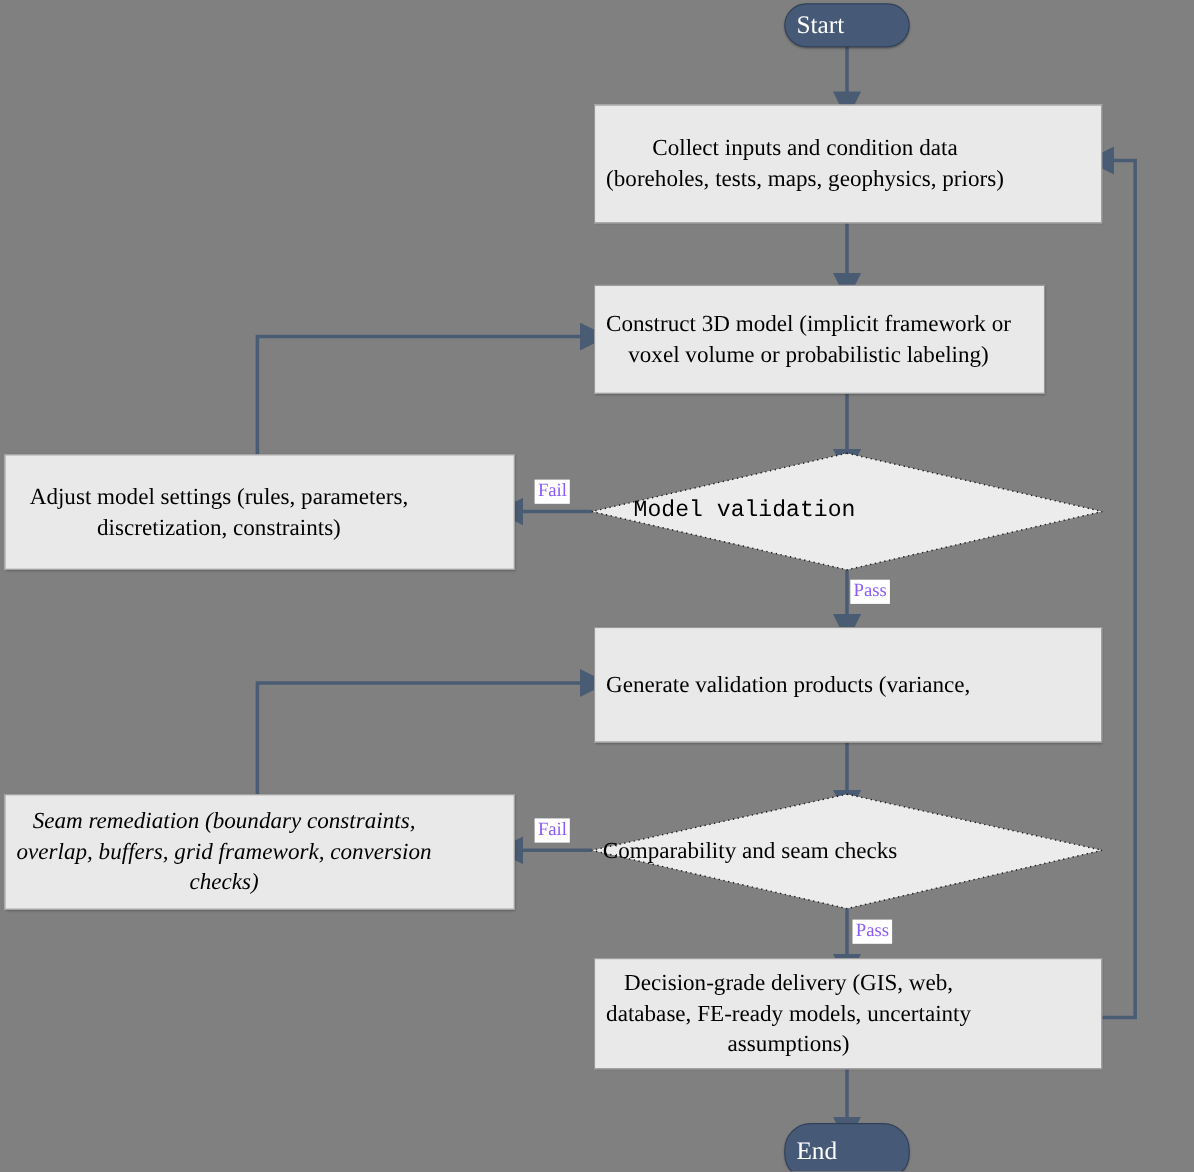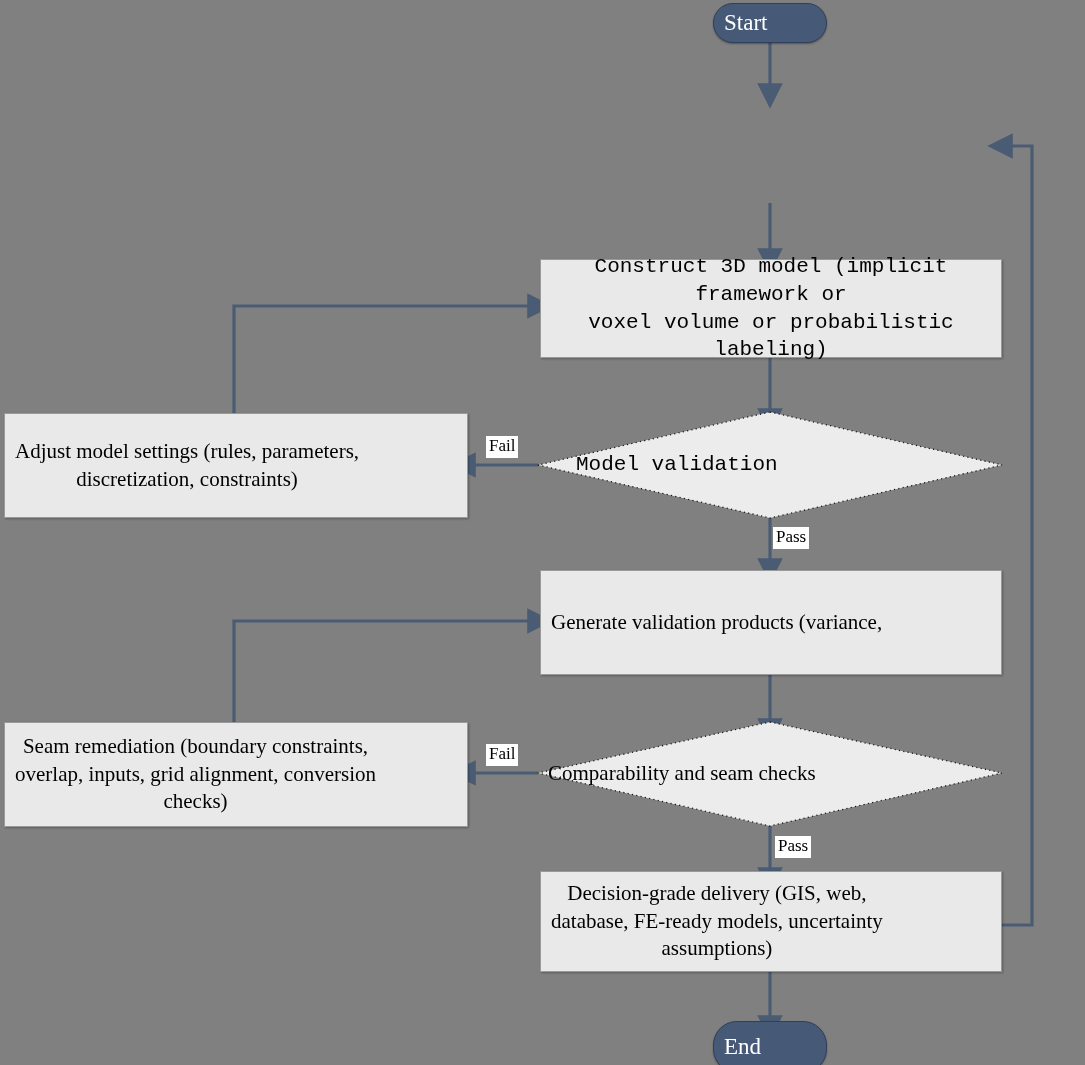--- a/index.html
+++ b/index.html
@@ -63,21 +63,21 @@
   }
   .decision .txt {
     position: relative;
     z-index: 3;
   }
 
   
   .edge-label {
     position: absolute;
     background: #ffffff;
-    color: #000000;
+    color: #8b5cf6;
     font-size: 17px;
     line-height: 1.1;
     padding: 1px 3px 2px 3px;
     white-space: nowrap;
     z-index: 6;
     border: 0;
   }
 </style>
 </head>
 <body>
@@ -120,49 +120,55 @@
 
     <polygon points="770,412 1002,465 770,518 538,465" fill="#ececec" stroke="#1a1a1a" stroke-width="1.3" stroke-dasharray="1.2 3.2" stroke-linejoin="miter"></polygon>
 
     <polygon points="770,722 1002,773 770,826 538,773" fill="#ececec" stroke="#1a1a1a" stroke-width="1.3" stroke-dasharray="1.2 3.2" stroke-linejoin="miter"></polygon>
   </svg>
 
   <div class="node terminator" style="left:713px; top:3px; width:114px; height:40px;">
     <span class="txt">Start</span>
   </div>
 
+  <div class="node process" style="left:540px; top:95px; width:462px; height:108px;">
+    <span class="txt">
+      <span>Collect inputs and condition data</span><br>
+      <span>(boreholes, tests, maps, geophysics, priors)</span>
+    </span>
+  </div>
 
-  <div class="node process" style="left:540px; top:259px; width:462px; height:99px;font-family:Liberation Mono, monospace;">
+  <div class="node process" style="left:540px; top:259px; width:410px; height:99px;">
     <span class="txt">
       <span>Construct 3D model (implicit framework or</span><br>
       <span>voxel volume or probabilistic labeling)</span>
     </span>
   </div>
 
-  <div class="node process" style="left:4px; top:413px; width:464px; height:105px;">
+  <div class="node process" style="left:4px; top:413px; width:464px; height:105px;padding-left:12px;">
     <span class="txt">
       <span>Adjust model settings (rules, parameters,</span><br>
       <span>discretization, constraints)</span>
     </span>
   </div>
 
   <div class="node decision" style="left:566px; top:412px; width:464px; height:106px;font-family:Liberation Mono, monospace;">
     <span class="txt">Model validation</span>
   </div>
 
   <div class="node process" style="left:540px; top:570px; width:462px; height:105px;">
     <span class="txt">
       <span>Generate validation products (variance,</span><br>
     </span>
   </div>
 
-  <div class="node process" style="left:4px; top:722px; width:464px; height:105px;">
+  <div class="node process" style="left:4px; top:722px; width:464px; height:105px;font-style:italic;">
     <span class="txt">
       <span>Seam remediation (boundary constraints,</span><br>
-      <span>overlap, inputs, grid alignment, conversion</span><br>
+      <span>overlap, buffers, grid framework, conversion</span><br>
       <span>checks)</span>
     </span>
   </div>
 
   <div class="node decision" style="left:538px; top:722px; width:464px; height:104px;">
     <span class="txt">Comparability and seam checks</span>
   </div>
 
   <div class="node process" style="left:540px; top:871px; width:462px; height:101px;">
     <span class="txt">

